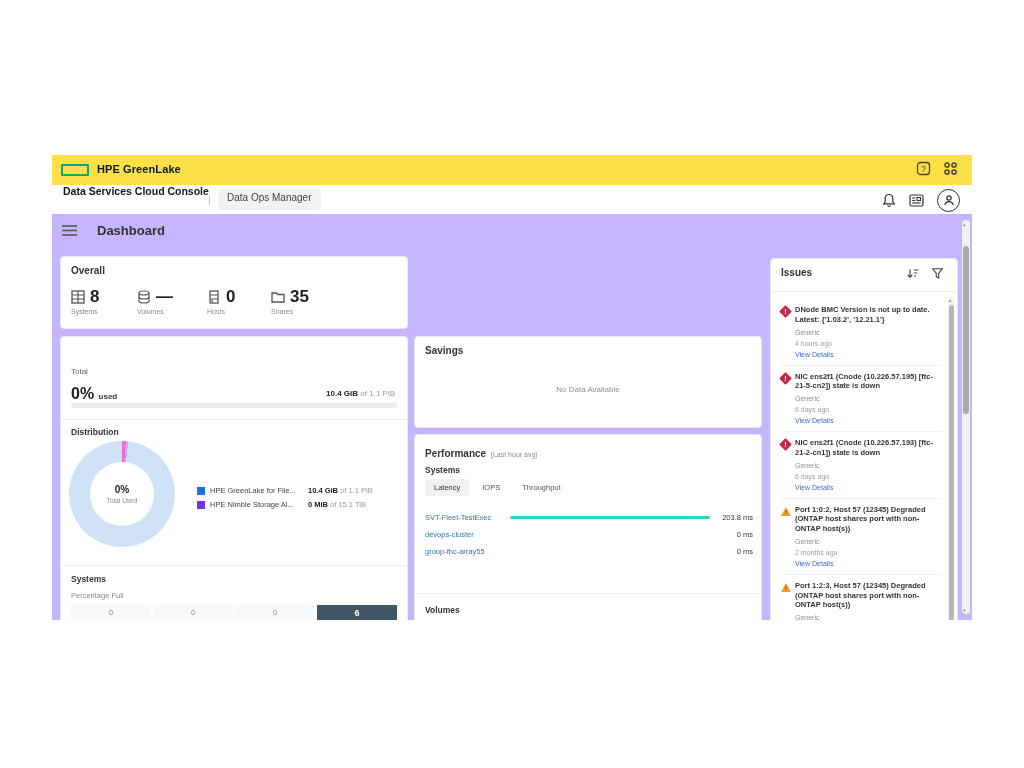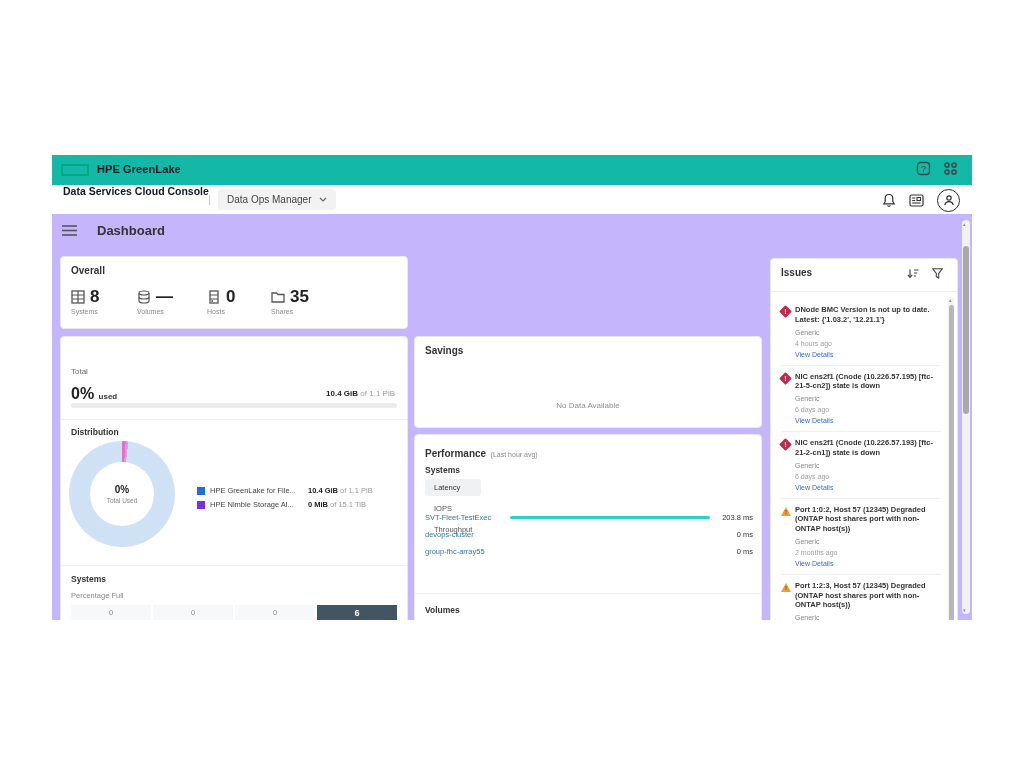--- a/index.html
+++ b/index.html
@@ -1,29 +1,29 @@
 <!DOCTYPE html>
 <html><head>
 <meta charset="utf-8">
 <style>
   html,body{margin:0;padding:0;background:#fff;width:1024px;height:768px;overflow:hidden;
     font-family:"Liberation Sans","DejaVu Sans",sans-serif;-webkit-font-smoothing:antialiased;color:#333;}
   .frame{position:absolute;left:52px;top:155px;width:920px;height:465px;background:#fff;}
   .abs{position:absolute;}
   
-  .gheader{position:absolute;left:0;top:0;width:920px;height:30px;border-bottom:1px solid #e7e7e7;background:#14b8a6;}
+  .gheader{position:absolute;left:0;top:0;width:920px;height:30px;border-bottom:1px solid #e7e7e7;background:#fde047;}
   .hpe-logo{position:absolute;left:9px;top:9px;width:24px;height:8px;border:2.5px solid #01a982;border-radius:1px;}
   .brand{position:absolute;left:45px;top:8px;font-size:11px;font-weight:bold;color:#101820;letter-spacing:.1px;}
   .gicons{position:absolute;right:14px;top:6px;display:flex;gap:12px;align-items:center;}
   
   .sheader{position:absolute;left:0;top:30px;width:920px;height:29px;border-bottom:1px solid #ececec;background:#fff;}
   .console-title{position:absolute;left:11px;top:0;font-size:10.5px;font-weight:bold;color:#101820;}
   .crumb-sep{position:absolute;left:156px;top:8px;font-size:11px;color:#c4c4c4;}
   .app-pill{position:absolute;left:166px;top:4px;height:15px;padding:3px 9px;background:#f2f2f2;border-radius:4px;
-    display:flex;align-items:center;gap:7px;font-size:10px;color:#444;cursor:pointer;}
+    display:flex;align-items:center;gap:7px;font-size:10px;color:#444;cursor:pointer;flex-direction:column;}
   .sicons{position:absolute;right:12px;top:3px;display:flex;gap:13px;align-items:center;height:24px;}
   .avatar{width:21px;height:21px;border:1.5px solid #2b2b2b;border-radius:50%;display:flex;align-items:center;justify-content:center;}
   
   .content{position:absolute;left:0;top:59px;width:920px;height:406px;background:#c4b5fd;overflow:hidden;}
   .dash-row{position:absolute;left:10px;top:9px;display:flex;align-items:center;gap:20px;}
   .dash-title{font-size:13px;font-weight:bold;color:#333;}
   .card{position:absolute;background:#fff;border:1px solid #e9eaea;border-radius:4px;box-sizing:border-box;overflow:hidden;}
   .card-title{font-size:10px;font-weight:bold;color:#333;}
   
   .overall{left:8px;top:42px;width:348px;height:73px;padding:8px 10px;}
@@ -50,25 +50,25 @@
   .legend{position:absolute;left:136px;top:149px;font-size:7.5px;}
   .lg-row{display:flex;align-items:center;margin-bottom:5px;}
   .swatch{width:8px;height:8px;margin-right:5px;flex:none;}
   .lg-label{width:98px;color:#444;}
   .lg-val{color:#9a9a9a;}
   .hist{position:absolute;left:10px;top:268px;width:326px;display:flex;gap:2px;}
   .hist .bin{flex:1;height:40px;background:#f7f8f9;text-align:center;font-size:7.5px;color:#888;padding-top:3px;box-sizing:border-box;}
   .hist .bin.hl{background:#425563;color:#fff;font-weight:bold;font-size:9px;}
   
   .savings{left:362px;top:122px;width:348px;height:92px;padding:8px 10px;}
-  .nodata{position:absolute;left:0;top:48px;width:100%;text-align:center;font-size:8px;color:#8f8f8f;margin-top:16px;}
+  .nodata{position:absolute;left:0;top:48px;width:100%;text-align:center;font-size:8px;color:#8f8f8f;}
   
   .performance{left:362px;top:220px;width:348px;height:250px;padding:8px 10px;}
   .perf-sub{font-size:7px;color:#8a8a8a;font-weight:normal;}
-  .tabs{position:absolute;left:10px;top:44px;display:flex;gap:4px;flex-direction:column;}
+  .tabs{position:absolute;left:10px;top:44px;display:flex;gap:4px;}
   .tab{font-size:7.5px;color:#555;padding:4px 9px;border-radius:3px;cursor:pointer;}
   .tab.active{background:#f0f1f2;color:#333;}
   .perf-rows{position:absolute;left:10px;top:74px;width:328px;}
   .perf-row{position:relative;height:17px;display:flex;align-items:center;}
   .perf-name{width:85px;font-size:7.5px;color:#3178a2;cursor:pointer;flex:none;}
   .perf-track{width:200px;height:3px;position:relative;flex:none;}
   .perf-bar{position:absolute;left:0;top:0;height:3px;border-radius:2px;}
   .perf-val{flex:1;text-align:right;font-size:7.5px;color:#333;}
   
   .issues{left:718px;top:44px;width:188px;height:422px;padding:8px 10px;}

